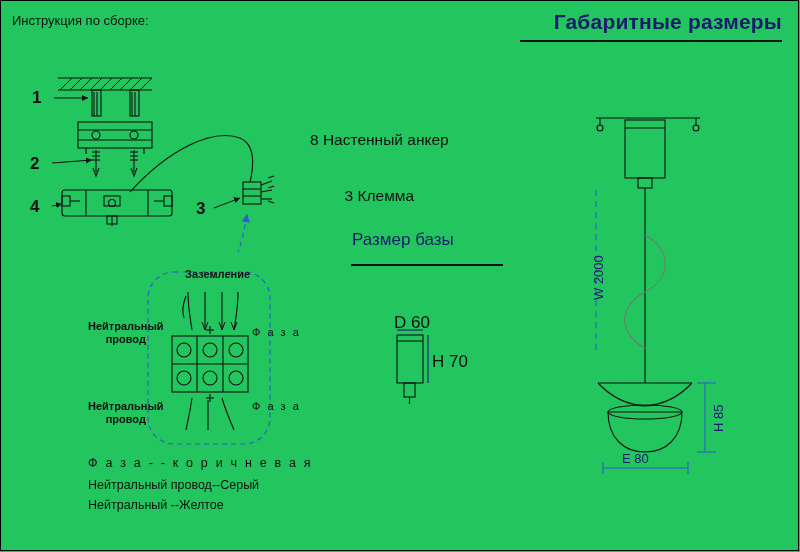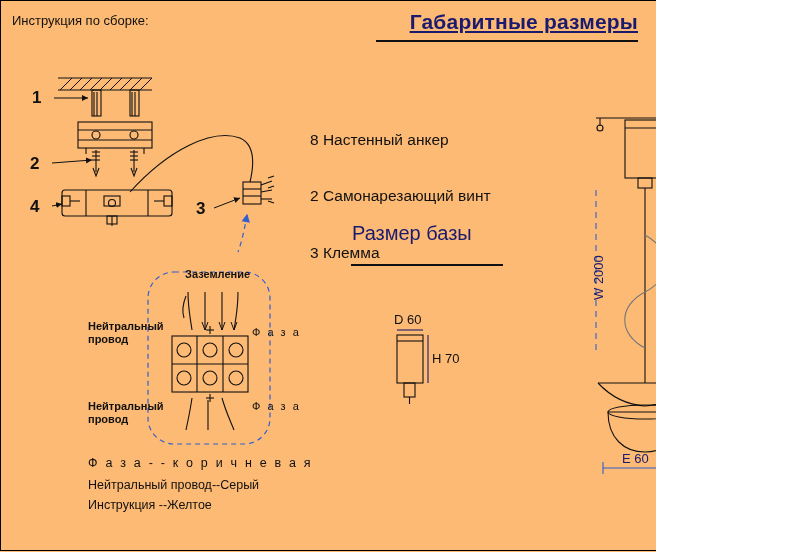--- a/index.html
+++ b/index.html
@@ -2,60 +2,60 @@
 <html><head>
 <meta charset="utf-8">
 <style>
   html, body {
     margin: 0;
     padding: 0;
     background: #ffffff;
   }
   #page {
     position: relative;
-    width: 656px;
+    width: 800px;
     height: 552px;
-    background: #fdba74;
+    background: #22c55e;
     font-family: "Liberation Sans", sans-serif;
     color: #111111;
     overflow: hidden;
+    text-align: center;
   }
   .t {
     position: absolute;
     white-space: pre;
     line-height: 1.15;
   }
   
   #title-main {
     right: 18px;
     top: 10px;
     font-size: 21px;
     color: #1a1a6e;
     font-weight: 600;
     letter-spacing: .2px;
-    text-decoration: underline;
   }
   #title-main-rule {
     position: absolute;
     right: 18px;
     top: 40px;
     width: 262px;
     height: 2px;
     background: #111;
   }
   #instr-label {
     left: 12px;
     top: 14px;
     font-size: 13px;
     color: #111;
   }
   #base-size-title {
     left: 352px;
-    top: 222px;
-    font-size: 20px;
+    top: 230px;
+    font-size: 17px;
     color: #1a1a6e;
     font-weight: 500;
   }
   #base-size-rule {
     position: absolute;
     left: 351px;
     top: 264px;
     width: 152px;
     height: 2px;
     background: #111;
@@ -89,21 +89,21 @@
     font-size: 12.5px;
     color: #111;
   }
   .legend-bottom.spaced { letter-spacing: 2.2px; }
   
   .dim {
     font-size: 13px;
     color: #1a1a6e;
   }
   .dim-black {
-    font-size: 13px;
+    font-size: 17px;
     color: #111;
   }
   .vertical {
     transform-origin: 0 0;
     transform: rotate(-90deg);
   }
   #article {
     left: 287px;
     top: 512px;
     font-size: 13.5px;
@@ -312,46 +312,45 @@
       <line x1="688" y1="462" x2="688" y2="474"></line>
     </g>
   </svg>
 
   <div class="t" id="instr-label">Инструкция по сборке:</div>
   <div class="t" id="title-main">Габаритные размеры</div>
   <div id="title-main-rule"></div>
 
   <div class="t" id="legend">
     <div>8 Настенный анкер</div>
-    <div>2 Самонарезающий винт</div>
     <div>3 Клемма</div>
   </div>
 
   <div class="t callout" style="left:32px; top:88px;">1</div>
   <div class="t callout" style="left:30px; top:154px;">2</div>
   <div class="t callout" style="left:30px; top:197px;">4</div>
   <div class="t callout" style="left:196px; top:199px;">3</div>
 
   <div class="t wire-small" style="left:185px; top:268px;">Заземление</div>
   <div class="t wire-small" style="left:88px; top:320px;">Нейтральный
 провод</div>
   <div class="t wire-small" style="left:88px; top:400px;">Нейтральный
 провод</div>
   <div class="t wire-phase" style="left:252px; top:326px;">Ф а з а</div>
   <div class="t wire-phase" style="left:252px; top:400px;">Ф а з а</div>
 
   <div class="t legend-bottom spaced" style="left:88px; top:456px;">Ф а з а - - к о р и ч н е в а я</div>
   <div class="t legend-bottom" style="left:88px; top:478px;">Нейтральный провод--Серый</div>
-  <div class="t legend-bottom" style="left:88px; top:498px;">Инструкция --Желтое</div>
+  <div class="t legend-bottom" style="left:88px; top:498px;">Нейтральный --Желтое</div>
 
   <div class="t" id="base-size-title">Размер базы</div>
   <div id="base-size-rule"></div>
 
   <div class="t dim-black" style="left:394px; top:313px;">D 60</div>
   <div class="t dim-black" style="left:432px; top:352px;">H 70</div>
 
   <div class="t dim vertical" style="left:592px; top:300px;">W 2000</div>
   <div class="t dim vertical" style="left:712px; top:432px;">H 85</div>
-  <div class="t dim" style="left:622px; top:452px;">E 60</div>
+  <div class="t dim" style="left:622px; top:452px;">E 80</div>
 
 
   <div id="frame"></div>
 </div>
 
 </body></html>

